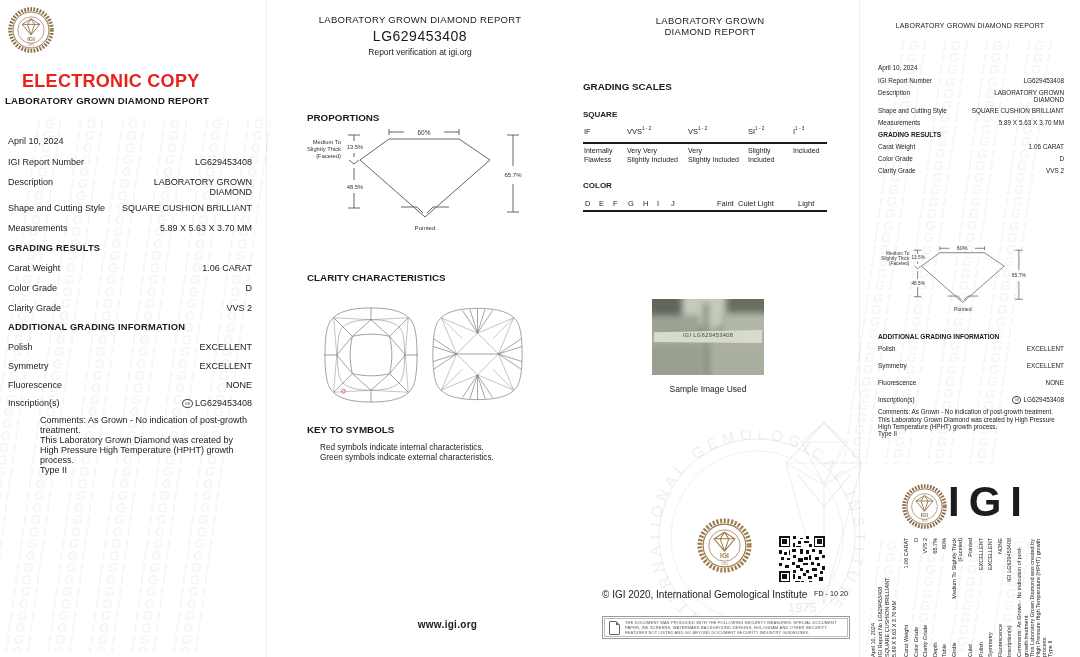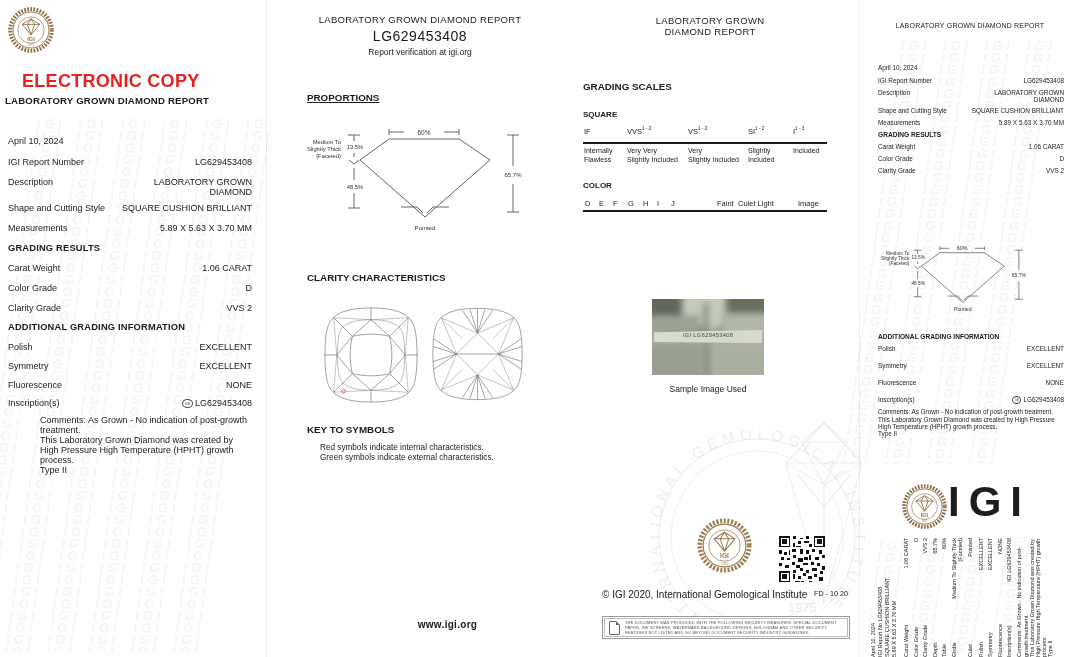--- a/index.html
+++ b/index.html
@@ -28,21 +28,21 @@
   .row .lab{white-space:nowrap;}
   .row .val{text-align:right;}
   .sect{font-weight:bold;font-size:9.3px;margin-bottom:10px;letter-spacing:0.2px;}
   .comments{font-size:9px;line-height:10px;margin-left:32px;}
   .tiny-seal{display:inline-block;width:9px;height:7px;border:1px solid #444;border-radius:50%;
     font-size:4px;line-height:7px;text-align:center;vertical-align:middle;margin-right:2px;color:#444;}
   
   .m-title{left:295px;top:14px;width:250px;font-size:9.5px;letter-spacing:0.3px;}
   .m-number{left:295px;top:28px;width:250px;font-size:14px;letter-spacing:0.5px;}
   .m-verif{left:295px;top:47px;width:250px;font-size:8.5px;color:#222;}
-  .m-prop-h{left:307px;top:92px;font-size:9.8px;text-decoration:underline;}
+  .m-prop-h{left:307px;top:112px;font-size:9.8px;}
   .m-clar-h{left:307px;top:272px;font-size:9.8px;}
   .m-key-h{left:307px;top:424px;font-size:9.8px;}
   .m-key-t{left:320px;top:443px;font-size:8.2px;line-height:10px;}
   .m-web{left:370px;top:619px;width:155px;font-size:10px;letter-spacing:0.3px;}
   svg text{font-family:"Liberation Sans",sans-serif;}
   
   .g-title{left:630px;top:15px;width:160px;font-size:9.5px;letter-spacing:0.3px;}
   .g-scales{left:583px;top:81px;font-size:9.8px;}
   .g-clar{left:583px;top:110px;font-size:8px;}
   .g-color{left:583px;top:181px;font-size:8px;}
@@ -266,21 +266,21 @@
 <div class="abs g-color b">COLOR</div>
 <div class="cl-letter" style="left:585px;top:199px;">D</div>
 <div class="cl-letter" style="left:599px;top:199px;">E</div>
 <div class="cl-letter" style="left:613px;top:199px;">F</div>
 <div class="cl-letter" style="left:628px;top:199px;">G</div>
 <div class="cl-letter" style="left:643px;top:199px;">H</div>
 <div class="cl-letter" style="left:657px;top:199px;">I</div>
 <div class="cl-letter" style="left:671px;top:199px;">J</div>
 <div class="cl-letter" style="left:694px;top:199px;margin-left:23px;">Faint</div>
 <div class="cl-letter" style="left:738px;top:199px;">Culet Light</div>
-<div class="cl-letter" style="left:798px;top:199px;">Image</div>
+<div class="cl-letter" style="left:798px;top:199px;">Light</div>
 <div class="gs-line" style="left:583px;top:210px;width:244px;"></div>
 
 <div class="abs photo">
   <div class="blob" style="left:-18px;top:-14px;width:70px;height:44px;background:#5f675c;transform:rotate(9deg);"></div>
   <div class="blob" style="left:62px;top:-16px;width:66px;height:42px;background:#67705f;transform:rotate(-11deg);"></div>
   <div class="blob" style="left:30px;top:-6px;width:44px;height:34px;background:#c6cabb;"></div>
   <div class="blob" style="left:-8px;top:16px;width:56px;height:20px;background:#9ca394;"></div>
   <div class="blob" style="left:70px;top:14px;width:50px;height:22px;background:#b2b8a8;"></div>
   <div class="blob" style="left:52px;top:4px;width:4px;height:30px;background:#747b6e;"></div>
   <div class="blob" style="left:-10px;top:44px;width:60px;height:40px;background:#99a092;"></div>

